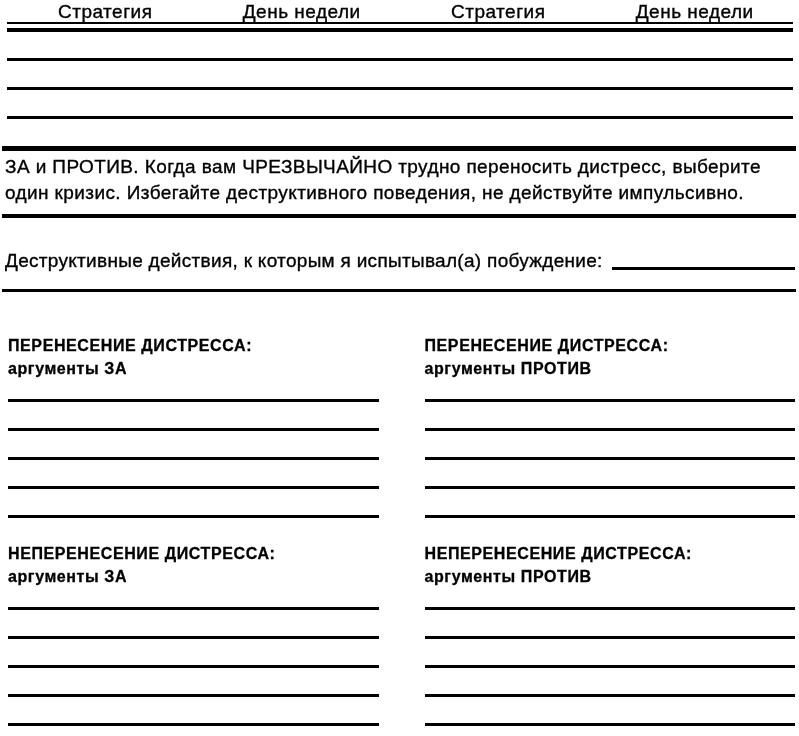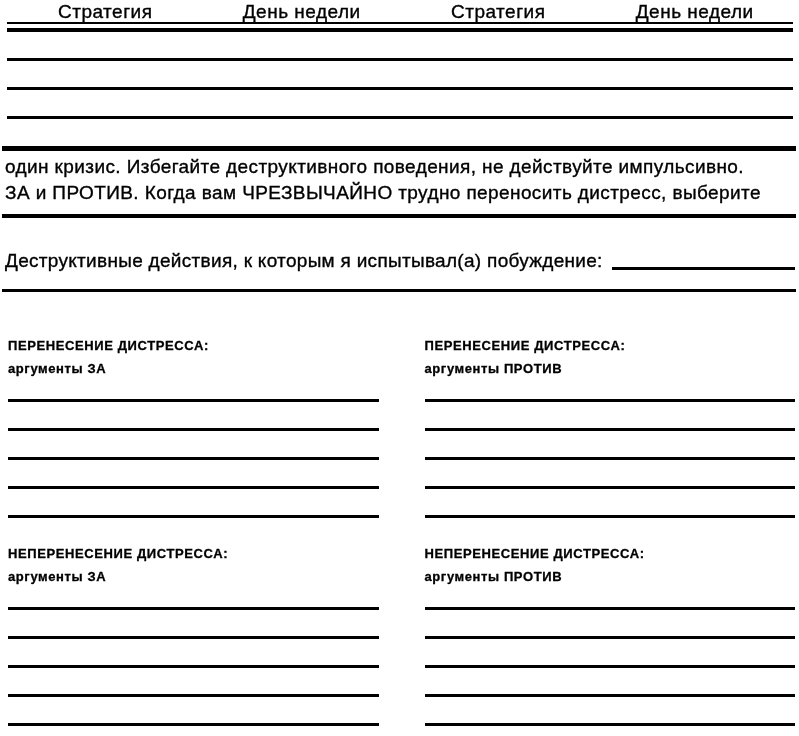--- a/index.html
+++ b/index.html
@@ -93,21 +93,21 @@
     display: flex;
     gap: 46px;
     padding-left: 8px;
     padding-right: 4px;
   }
   .quad-row-1 { margin-top: 42px; }
   .quad-row-2 { margin-top: 24px; }
   .quadrant { flex: 1; min-width: 0; }
   .quad-title, .quad-sub {
     font-weight: bold;
-    font-size: 13px;
+    font-size: 16px;
     letter-spacing: 0.6px;
     line-height: 23px;
     white-space: nowrap;
     -webkit-text-stroke: 0.3px currentColor;
   }
   .quad-lines .write-line { margin-top: 26px; }
   .quad-lines .write-line:first-child { margin-top: 19px; }
 </style>
 </head>
 <body>
@@ -149,22 +149,22 @@
           <div class="write-line"></div>
           <div class="write-line"></div>
           <div class="write-line"></div>
         </div>
     </div>
   </div>
 
   <div class="sep sep-1"></div>
 
   <div class="intro">
+    <div class="intro-line">ЗА и ПРОТИВ. Когда вам ЧРЕЗВЫЧАЙНО трудно переносить дистресс, выберите</div>
     <div class="intro-line">один кризис. Избегайте деструктивного поведения, не действуйте импульсивно.</div>
-    <div class="intro-line">ЗА и ПРОТИВ. Когда вам ЧРЕЗВЫЧАЙНО трудно переносить дистресс, выберите</div>
   </div>
 
   <div class="sep sep-2"></div>
 
   <div class="urge-row">
     <span class="urge-label">Деструктивные действия, к которым я испытывал(а) побуждение:</span>
     <span class="urge-blank"></span>
   </div>
   <div class="write-line cont-line"></div>
 

